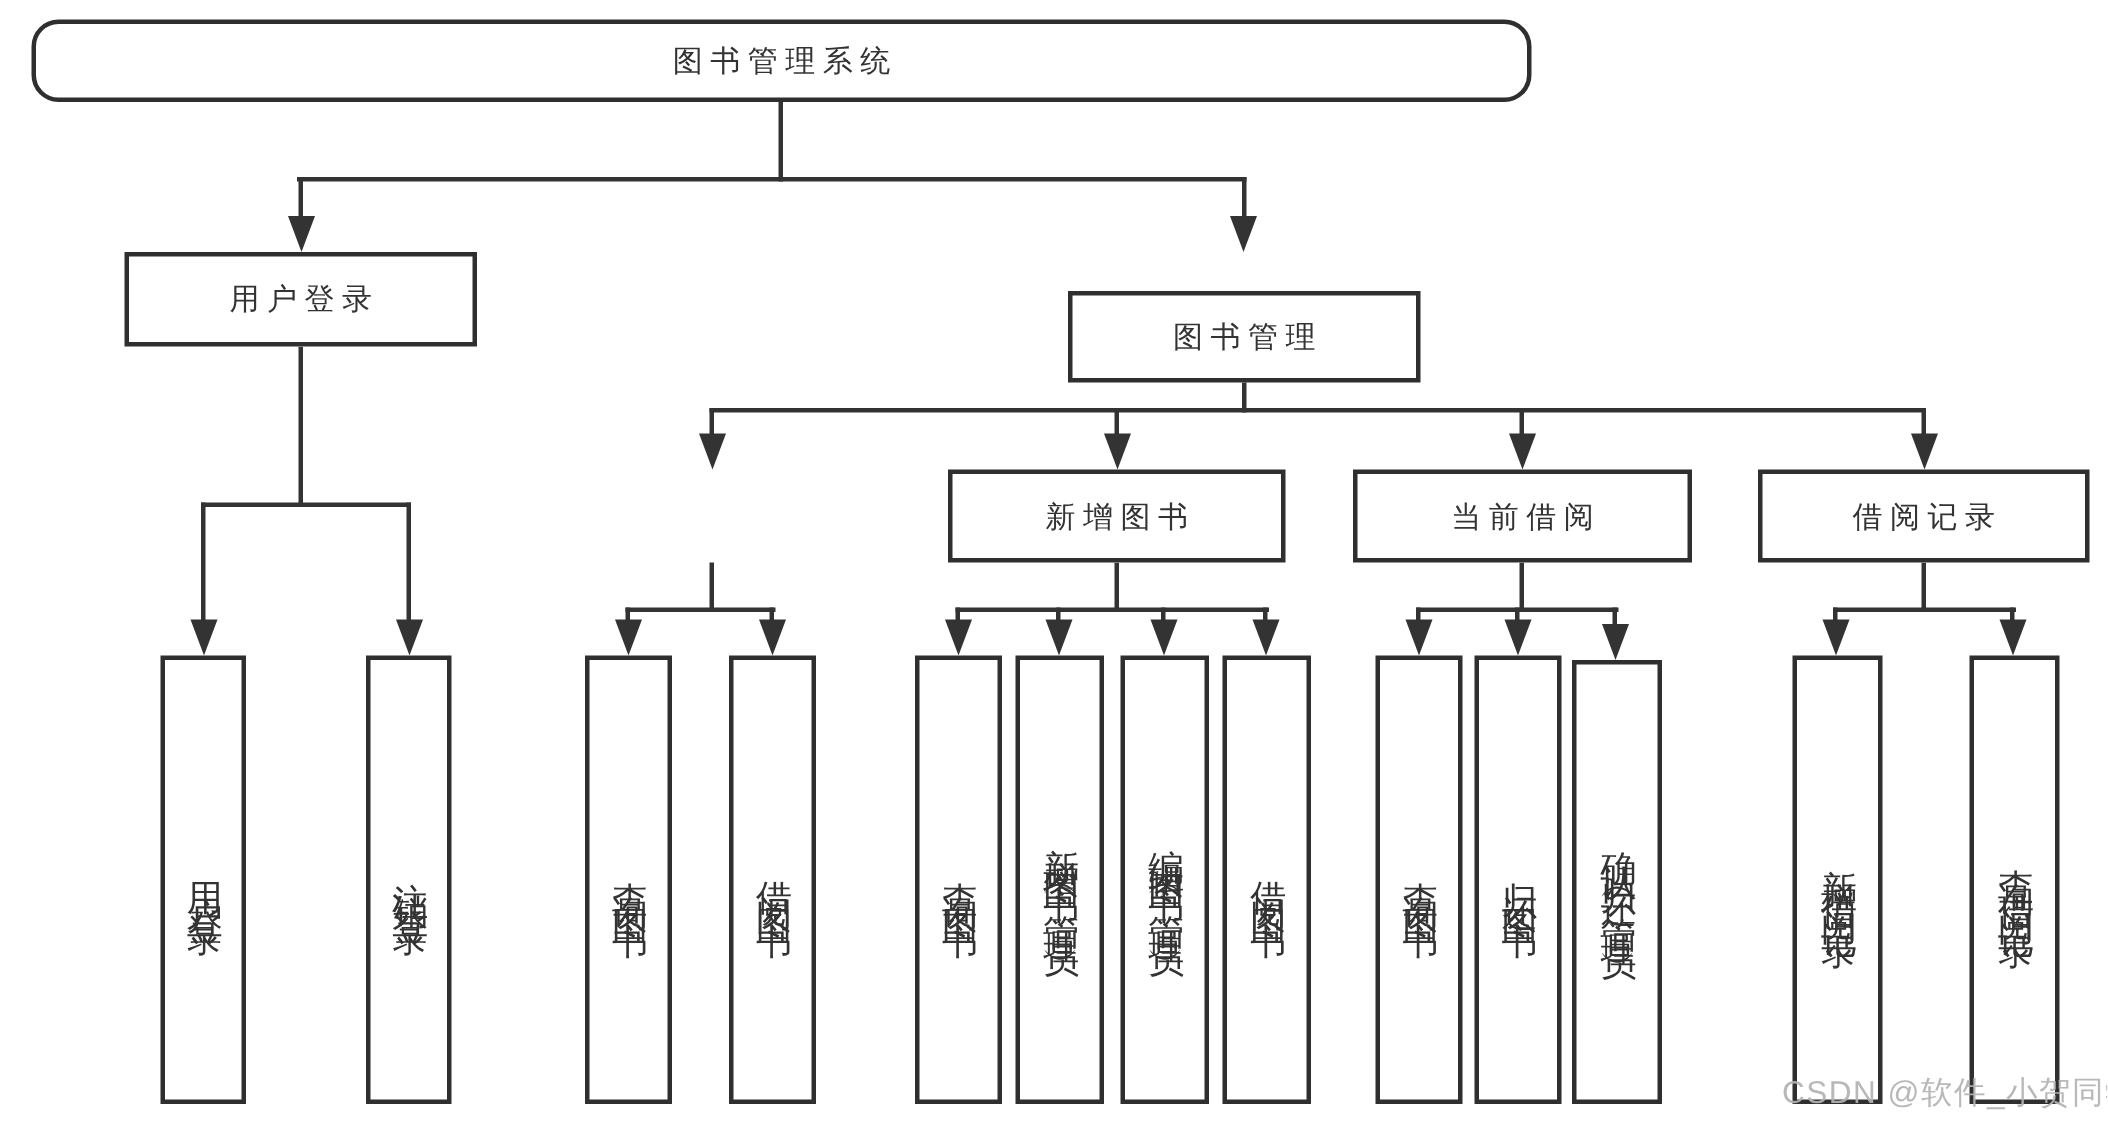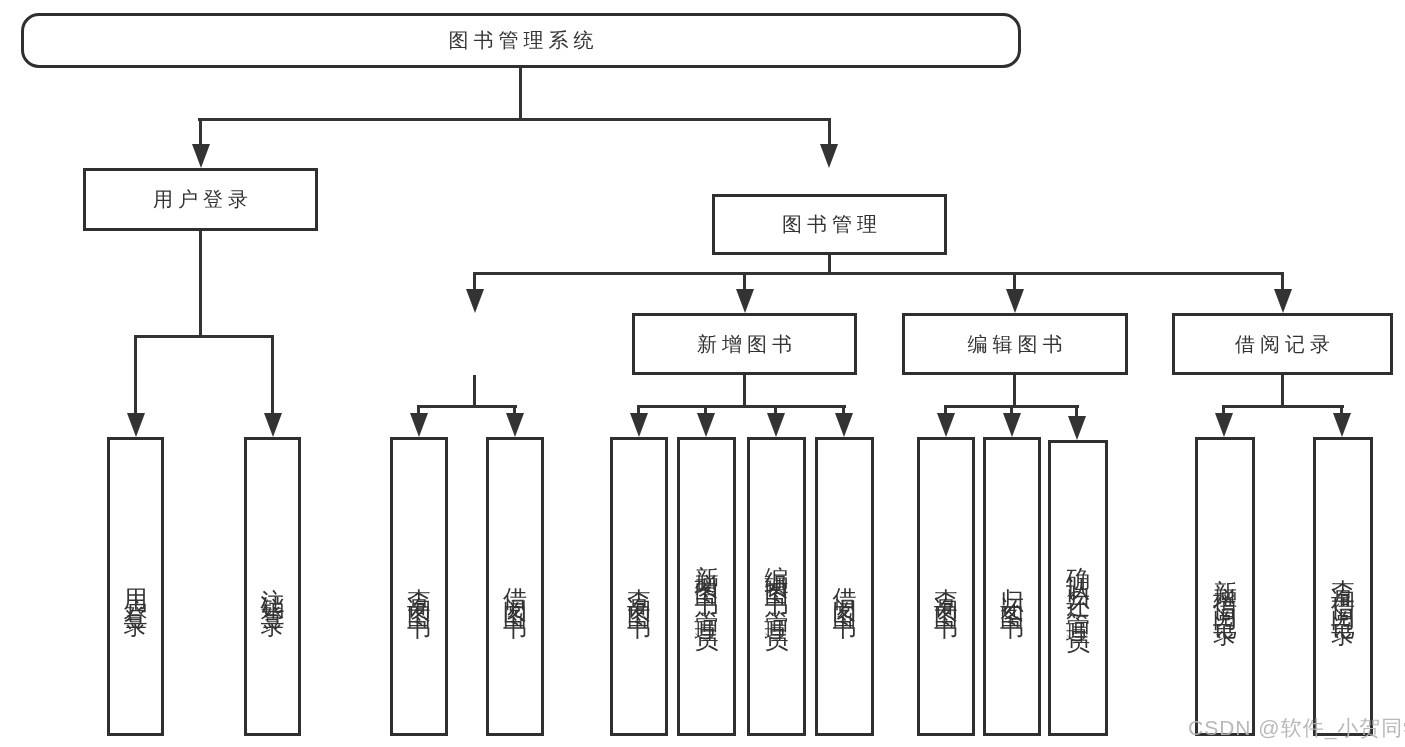--- a/index.html
+++ b/index.html
@@ -71,21 +71,21 @@
 
   <div class="hbox" style="left:21px;top:13px;width:1000px;height:55px;border-radius:18px;">图书管理系统</div>
 
   <div class="hbox" style="left:83px;top:168px;width:235px;height:63px;">用户登录</div>
 
   <div class="hbox" style="left:712px;top:168px;width:235px;height:61px;margin-top:26px;">图书管理</div>
 
 
   <div class="hbox" style="left:632px;top:313px;width:225px;height:62px;">新增图书</div>
 
-  <div class="hbox" style="left:902px;top:313px;width:226px;height:62px;">编辑图书</div>
+  <div class="hbox" style="left:902px;top:313px;width:226px;height:62px;">当前借阅</div>
 
   <div class="hbox" style="left:1172px;top:313px;width:221px;height:62px;">借阅记录</div>
 
   <div class="vbox" style="left:107px;top:437px;width:57px;height:299px;">
     <span>用户登录</span>
   </div>
   <div class="vbox" style="left:244px;top:437px;width:57px;height:299px;">
     <span>注销登录</span>
   </div>
 

